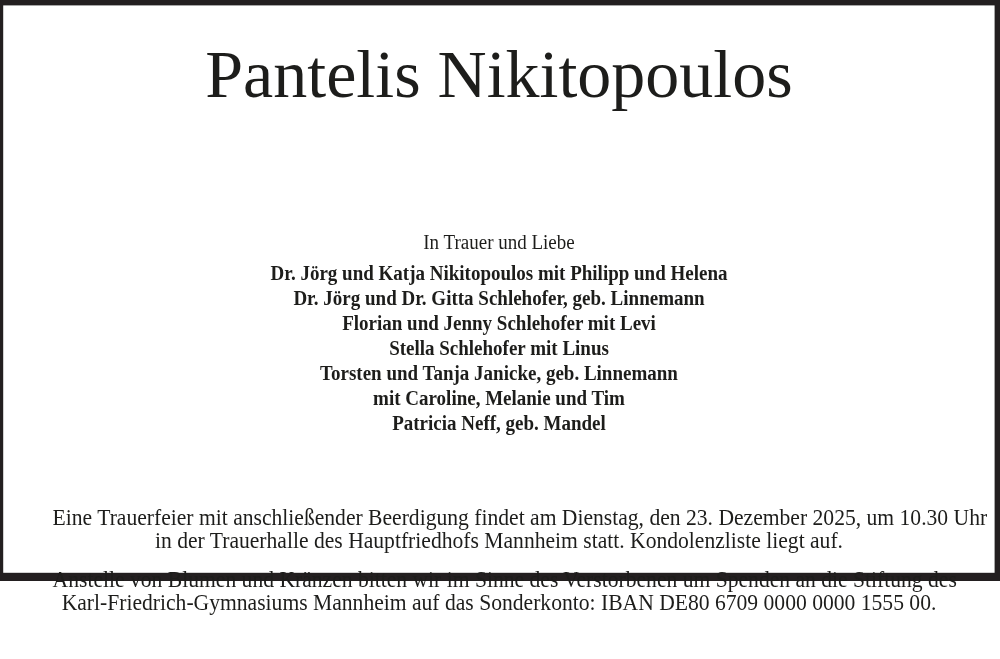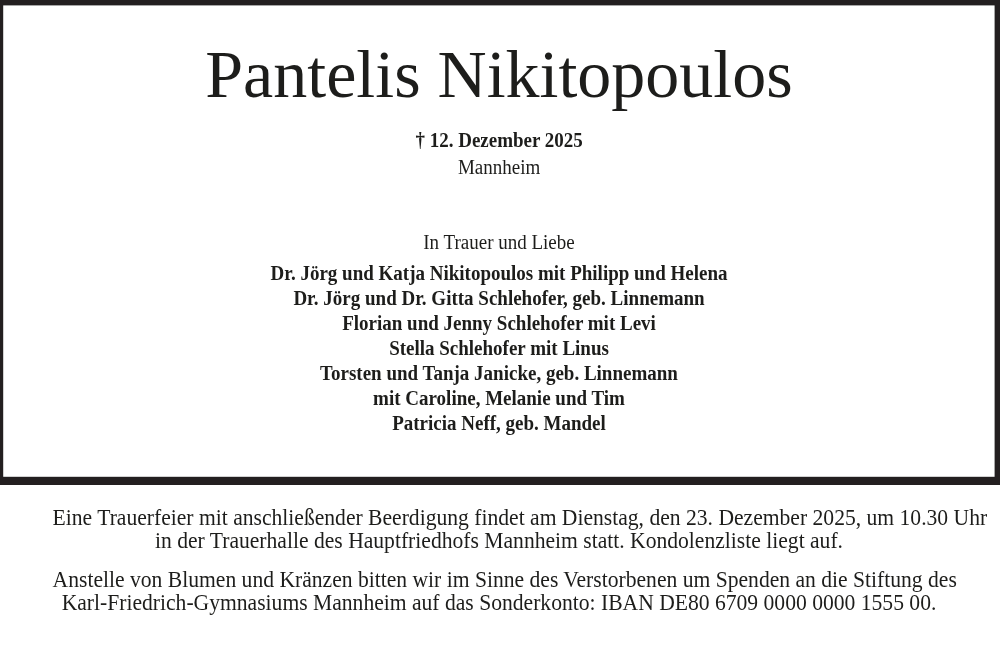--- a/index.html
+++ b/index.html
@@ -12,21 +12,21 @@
   body {
     width: 1000px;
     height: 659px;
     font-family: "Liberation Serif", "DejaVu Serif", serif;
     color: var(--ink);
     overflow: hidden;
   }
   .notice {
     position: relative;
     width: 1000px;
-    height: 485px;
+    height: 581px;
     background: var(--bg);
     border-top: 5px solid var(--frame);
     border-right: 5px solid var(--frame);
     border-bottom: 8px solid var(--frame);
     border-left: 3px solid var(--frame);
     box-shadow:
       inset 0 1px 0 rgba(0,0,0,0.35),
       inset -1px 0 0 rgba(0,0,0,0.35),
       inset 1px 0 0 rgba(0,0,0,0.18),
       inset 0 -1px 0 rgba(0,0,0,0.18);
@@ -101,24 +101,20 @@
   .donation { top: 563px; }
 </style>
 </head>
 <body>
 
 <div class="notice">
 
   <h1 class="center-block title">Pantelis Nikitopoulos</h1>
 
   <div class="center-block dates-row">
-    <div class="date-col">
-      <span class="date-line">† 12. Dezember 2025</span>
-      <span class="place-line">Mannheim</span>
-    </div>
   </div>
 
   <div class="center-block intro">In Trauer und Liebe</div>
 
   <div class="center-block mourners">
     <span class="mourner-line">Dr. Jörg und Katja Nikitopoulos mit Philipp und Helena</span>
     <span class="mourner-line">Dr. Jörg und Dr. Gitta Schlehofer, geb. Linnemann</span>
     <span class="mourner-line">Florian und Jenny Schlehofer mit Levi</span>
     <span class="mourner-line">Stella Schlehofer mit Linus</span>
     <span class="mourner-line">Torsten und Tanja Janicke, geb. Linnemann</span>

